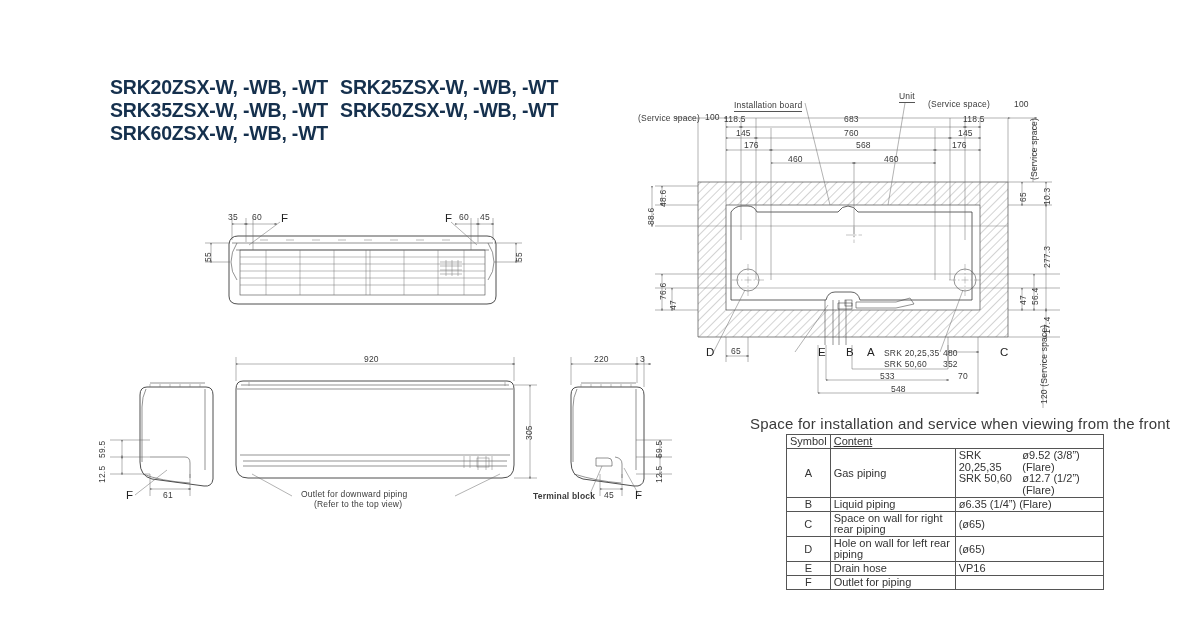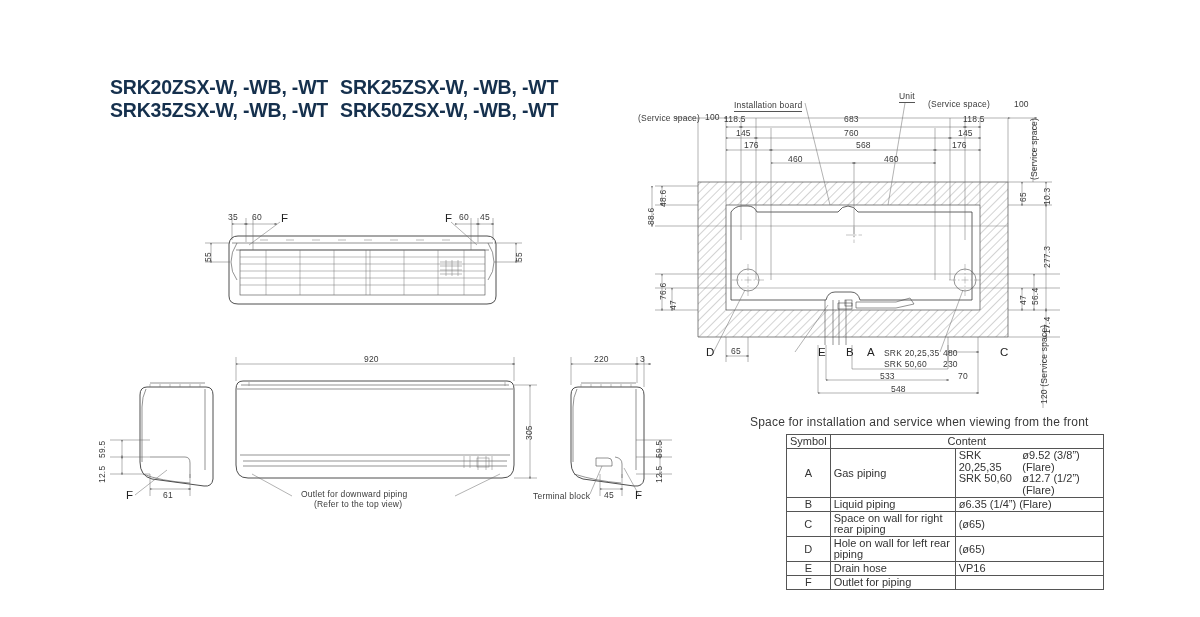--- a/index.html
+++ b/index.html
@@ -35,21 +35,21 @@
     position:absolute;left:786px;top:434px;width:318px;
     border-collapse:collapse;
     font-size:11px;color:#333;
   }
   #spec-table td,#spec-table th{
     border:0.8px solid #555;padding:1px 3px;font-weight:normal;text-align:left;
     line-height:11px;
   }
   #spec-table .c-sym{width:34px;text-align:center;}
   #spec-table .c-desc{width:118px;}
-  #spec-table th.c-content{text-align:center;}
+  #spec-table th.c-content{text-decoration:underline;}
   #spec-table .two-col{display:flex;}
   #spec-table .two-col .a{width:76px;}
   #spec-table .sub{line-height:11.5px;}
 
   svg{position:absolute;left:0;top:0;overflow:visible;}
   .ln{stroke:#4a4a4a;stroke-width:0.6;fill:none;}
   .ln-thin{stroke:#777;stroke-width:0.5;fill:none;}
   .ln-dim{stroke:#666;stroke-width:0.5;fill:none;}
   .ln-body{stroke:#3a3a3a;stroke-width:0.9;fill:none;}
   .ln-center{stroke:#888;stroke-width:0.5;fill:none;stroke-dasharray:7 2 1.5 2;}
@@ -57,20 +57,21 @@
   .white{fill:#fff;}
 </style>
 </head>
 <body>
 
 <div class="stage">
 
   <div id="title-block">
     <div class="tline"><span>SRK20ZSX-W, -WB, -WT</span><span class="col2">SRK25ZSX-W, -WB, -WT</span></div>
     <div class="tline"><span>SRK35ZSX-W, -WB, -WT</span><span class="col2">SRK50ZSX-W, -WB, -WT</span></div>
+    <div class="tline"><span>SRK60ZSX-W, -WB, -WT</span></div>
   </div>
 
   <svg width="1200" height="617">
     <defs>
       <pattern id="hatch" patternUnits="userSpaceOnUse" width="6" height="6" patternTransform="rotate(45)">
         <rect width="6" height="6" fill="#ffffff"></rect>
         <line x1="0" y1="0" x2="0" y2="6" stroke="#6a6a6a" stroke-width="0.6"></line>
       </pattern>
       <marker id="ar" markerWidth="6" markerHeight="6" refX="5" refY="3" orient="auto">
         <path d="M0,3 L6,1.2 L6,4.8 Z" fill="#666"></path>
@@ -297,21 +298,21 @@
   <div class="dim vert" style="left:97px;top:483px;transform:rotate(-90deg);">12.5</div>
   <div class="letter" style="left:126px;top:489px;">F</div>
   <div class="dim" style="left:163px;top:490px;">61</div>
 
   <div class="dim" style="left:594px;top:354px;">220</div>
   <div class="dim" style="left:640px;top:354px;">3</div>
   <div class="dim vert" style="left:654px;top:458px;transform:rotate(-90deg);">59.5</div>
   <div class="dim vert" style="left:654px;top:483px;transform:rotate(-90deg);">12.5</div>
   <div class="dim" style="left:604px;top:490px;">45</div>
   <div class="letter" style="left:635px;top:489px;">F</div>
-  <div class="note" style="left:533px;top:491px;">Terminal block</div>
+  <div class="note" style="left:533px;top:491px;font-weight:bold;">Terminal block</div>
 
   <div class="lbl under" style="left:734px;top:91px;margin-top:9px;">Installation board</div>
   <div class="lbl under" style="left:899px;top:91px;">Unit</div>
 
   <div class="dim" style="left:638px;top:113px;">(Service space)</div>
   <div class="dim" style="left:705px;top:112px;">100</div>
   <div class="dim" style="left:928px;top:99px;">(Service space)</div>
   <div class="dim" style="left:1014px;top:99px;">100</div>
 
   <div class="dim" style="left:724px;top:114px;">118.5</div>
@@ -347,25 +348,25 @@
   <div class="dim" style="left:731px;top:346px;">65</div>
   <div class="letter" style="left:818px;top:346px;">E</div>
   <div class="letter" style="left:846px;top:346px;">B</div>
   <div class="letter" style="left:867px;top:346px;">A</div>
   <div class="letter" style="left:1000px;top:346px;">C</div>
   <div class="dim" style="left:958px;top:344px;margin-top:27px;">70</div>
 
   <div class="dim" style="left:884px;top:348px;">SRK 20,25,35</div>
   <div class="dim" style="left:943px;top:348px;">480</div>
   <div class="dim" style="left:884px;top:359px;">SRK 50,60</div>
-  <div class="dim" style="left:943px;top:359px;">230</div>
+  <div class="dim" style="left:943px;top:359px;">352</div>
 
   <div class="dim" style="left:880px;top:371px;text-align:center;">533</div>
   <div class="dim" style="left:891px;top:384px;">548</div>
-  <div class="note" style="left:750px;top:415px;font-size:12px;">Space for installation and service when viewing from the front</div>
+  <div class="note" style="left:750px;top:415px;font-size:15px;">Space for installation and service when viewing from the front</div>
 
   <table id="spec-table">
     <tbody>
       <tr>
         <th class="c-sym">Symbol</th>
         <th class="c-content" colspan="2">Content</th>
       </tr>
       <tr>
         <td class="c-sym">A</td>
         <td class="c-desc">Gas piping</td>

